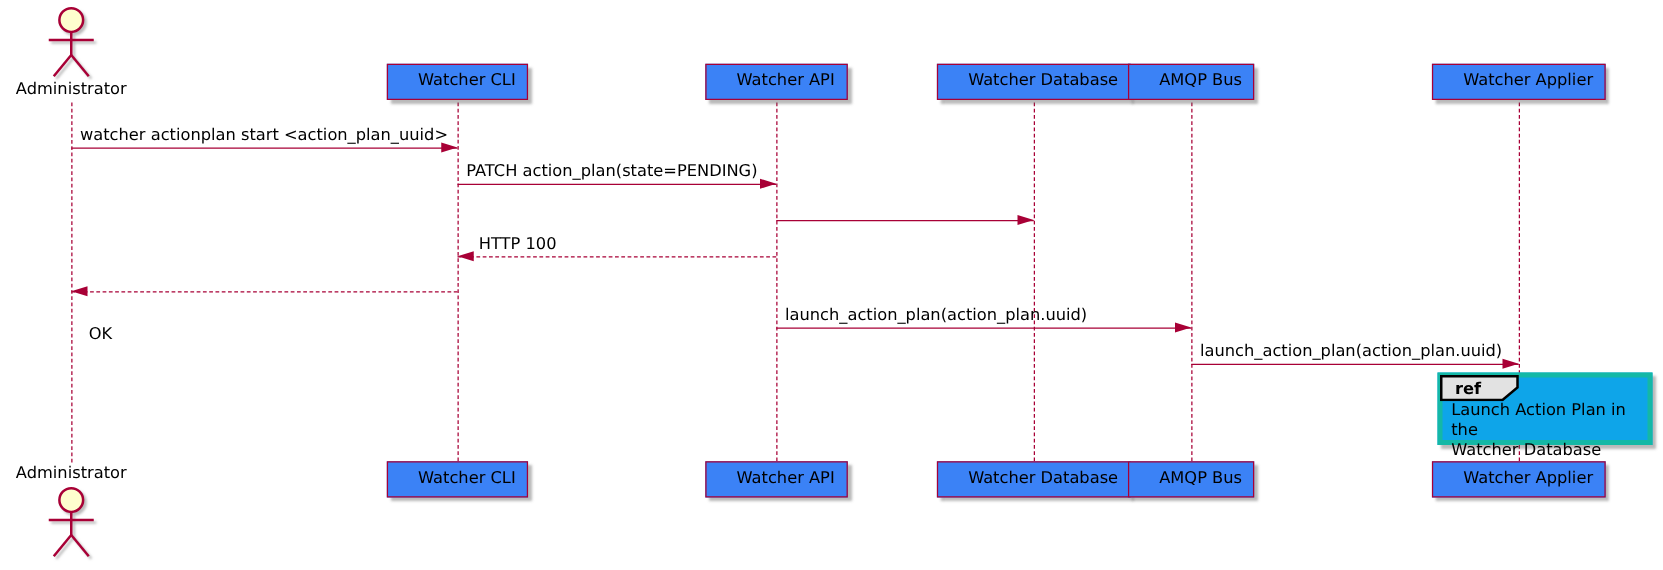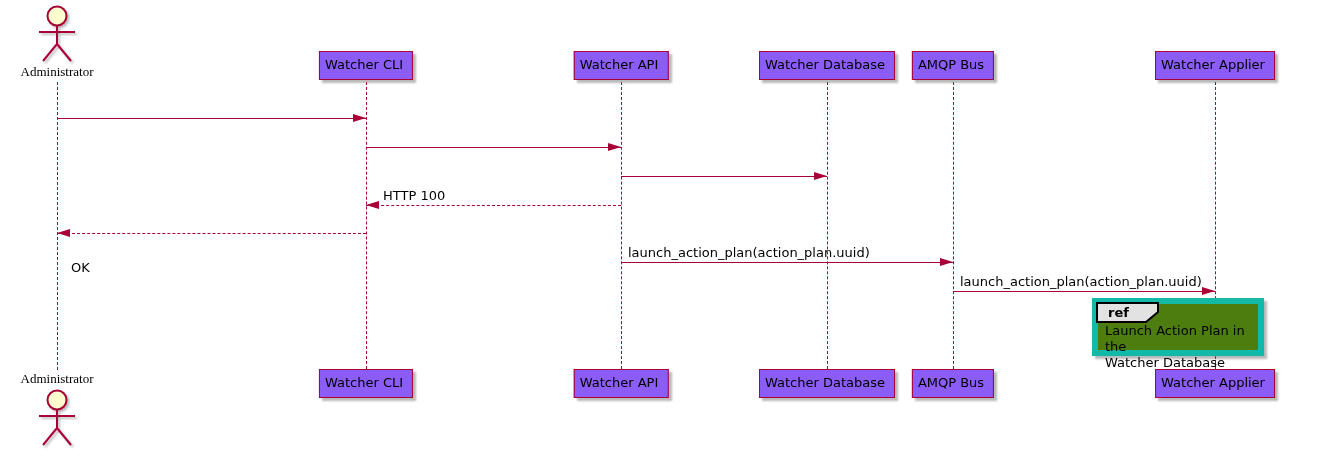--- a/index.html
+++ b/index.html
@@ -12,39 +12,39 @@
     font-family: "DejaVu Sans", "Liberation Sans", sans-serif;
     font-size: 13px;
     color: #000000;
     overflow: hidden;
   }
 
   
   .pbox {
     position: absolute;
     transform: translateX(-50%);
-    background: #8b5cf6;
+    background: #3b82f6;
     border: 1.5px solid #A80036;
     box-shadow: 3px 3px 2px rgba(100,100,100,0.45);
-    padding: 5px 9px 6px 5px;
+    padding: 5px 9px 6px 24px;
     white-space: nowrap;
     text-align: center;
     line-height: 16px;
   }
 
   
   .lifeline {
     position: absolute;
     width: 0;
     border-left: 1px dashed #A80036;
   }
 
   
   .actor-figure { position: absolute; transform: translateX(-50%); filter: drop-shadow(2px 2px 1px rgba(120,120,120,0.5)); }
-  .actor-label { position: absolute; transform: translateX(-50%); white-space: nowrap; line-height: 16px; font-family: Liberation Serif, serif; }
+  .actor-label { position: absolute; transform: translateX(-50%); white-space: nowrap; line-height: 16px; }
 
   
   .msg-label { position: absolute; white-space: nowrap; line-height: 16px; }
   .msg-line { position: absolute; height: 0; border-top: 1px solid #A80036; }
   .msg-line.dashed { border-top-style: dashed; }
   .arrow-right {
     position: absolute; width: 0; height: 0;
     border-left: 13px solid #A80036;
     border-top: 4.5px solid transparent;
     border-bottom: 4.5px solid transparent;
@@ -52,24 +52,24 @@
   .arrow-left {
     position: absolute; width: 0; height: 0;
     border-right: 13px solid #A80036;
     border-top: 4.5px solid transparent;
     border-bottom: 4.5px solid transparent;
   }
 
   
   .ref-box {
     position: absolute;
-    left: 1092px; top: 298px;
+    left: 1150px; top: 298px;
     width: 172px; height: 58px;
-    background: #4d7c0f;
-    border: 6px solid #14b8a6;
+    background: #0ea5e9;
+    border: 4px solid #14b8a6;
     box-shadow: 3px 3px 2px rgba(100,100,100,0.45);
   }
   .ref-tab { position: absolute; left: -2px; top: -2px; }
   .ref-tab text { font-weight: bold; font-size: 13px; font-family: "DejaVu Sans", "Liberation Sans", sans-serif; }
   .ref-text {
     position: absolute;
     left: 7px; top: 19px;
     line-height: 16px;
     white-space: pre-line;
   }
@@ -94,23 +94,25 @@
     <line x1="25" y1="39" x2="39" y2="56" stroke="#A80036" stroke-width="2"></line>
   </svg>
   <div class="actor-label" style="left:57px; top:64px;">Administrator</div>
 
   <div class="pbox" style="left:366px; top:51px;">Watcher CLI</div>
   <div class="pbox" style="left:621px; top:51px;">Watcher API</div>
   <div class="pbox" style="left:827px; top:51px;">Watcher Database</div>
   <div class="pbox" style="left:953px; top:51px;">AMQP Bus</div>
   <div class="pbox" style="left:1215px; top:51px;">Watcher Applier</div>
 
+  <div class="msg-label" style="left:64px; top:101px;">watcher actionplan start &lt;action_plan_uuid&gt;</div>
   <div class="msg-line" style="left:57px; top:118px; width:309px;"></div>
   <div class="arrow-right" style="left:353px; top:114px;"></div>
 
+  <div class="msg-label" style="left:373px; top:130px;">PATCH action_plan(state=PENDING)</div>
   <div class="msg-line" style="left:366px; top:147px; width:255px;"></div>
   <div class="arrow-right" style="left:608px; top:143px;"></div>
 
   <div class="msg-line" style="left:621px; top:176px; width:206px;"></div>
   <div class="arrow-right" style="left:814px; top:172px;"></div>
 
   <div class="msg-label" style="left:383px; top:188px;">HTTP 100</div>
   <div class="msg-line dashed" style="left:366px; top:205px; width:255px;"></div>
   <div class="arrow-left" style="left:366px; top:201px;"></div>
 

